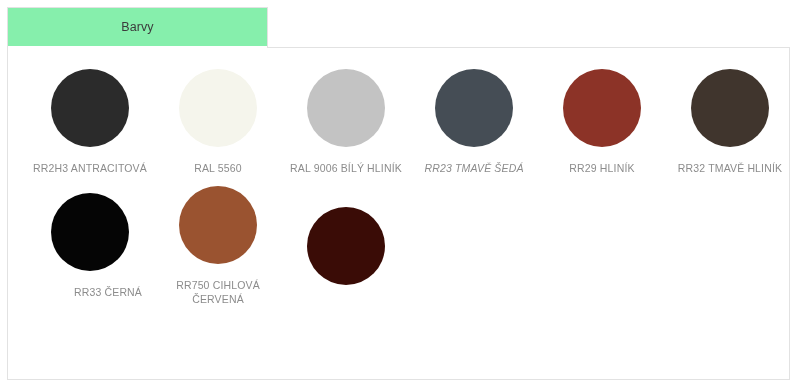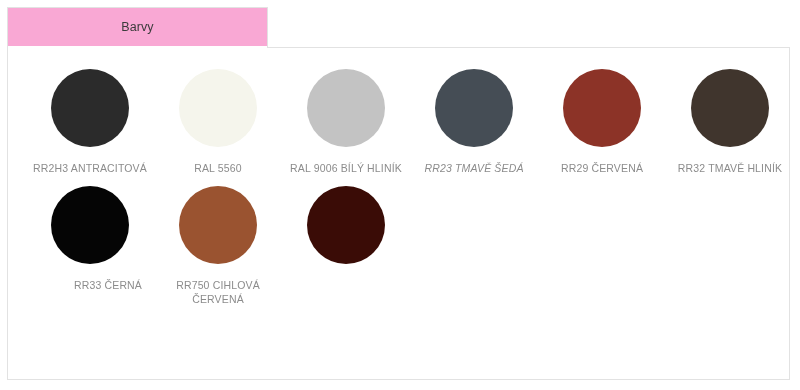--- a/index.html
+++ b/index.html
@@ -35,21 +35,21 @@
     position: absolute;
     left: 0;
     top: 0;
     width: 261px;
     height: 41px;
     box-sizing: border-box;
     border-top: 1px solid #e2e2e2;
     border-left: 1px solid #e2e2e2;
     border-right: 1px solid #e2e2e2;
     border-bottom: none;
-    background: #f9a8d4;
+    background: #86efac;
     display: flex;
     align-items: center;
     justify-content: center;
   }
 
   .tab-label {
     font-size: 12.5px;
     color: #3b3b3b;
     letter-spacing: 0.1px;
     line-height: 1;
@@ -83,21 +83,21 @@
     left: 8px;
     top: 48px;
     width: 781px;
     height: 331px;
     box-sizing: border-box;
     padding: 21px 0 0 18px;
   }
 
   .row {
     display: flex;
-    align-items: flex-start;
+    align-items: center;
   }
   .row-1 { margin-bottom: 11px; }
 
   .swatch {
     width: 128px;
     flex: 0 0 128px;
     display: flex;
     flex-direction: column;
     align-items: center;
   }
@@ -148,21 +148,21 @@
       <div class="swatch">
         <div class="dot" style="background: rgb(195, 195, 195);"></div>
         <div class="swatch-label" style="color: rgb(140, 140, 140);">RAL 9006 BÍLÝ HLINÍK</div>
       </div>
       <div class="swatch">
         <div class="dot" style="background: rgb(69, 77, 85);"></div>
         <div class="swatch-label" style="color: rgb(140, 140, 140); font-style: italic;">RR23 TMAVĚ ŠEDÁ</div>
       </div>
       <div class="swatch">
         <div class="dot" style="background: rgb(140, 51, 39);"></div>
-        <div class="swatch-label" style="color: rgb(140, 140, 140);">RR29 ČERVENÁ</div>
+        <div class="swatch-label" style="color: rgb(140, 140, 140);">RR29 HLINÍK</div>
       </div>
       <div class="swatch">
         <div class="dot" style="background: rgb(64, 53, 45);"></div>
         <div class="swatch-label" style="color: rgb(140, 140, 140);">RR32 TMAVĚ HLINÍK</div>
       </div>
     </div>
 
     <div class="row row-2">
       <div class="swatch">
         <div class="dot" style="background: rgb(5, 5, 5);"></div>

